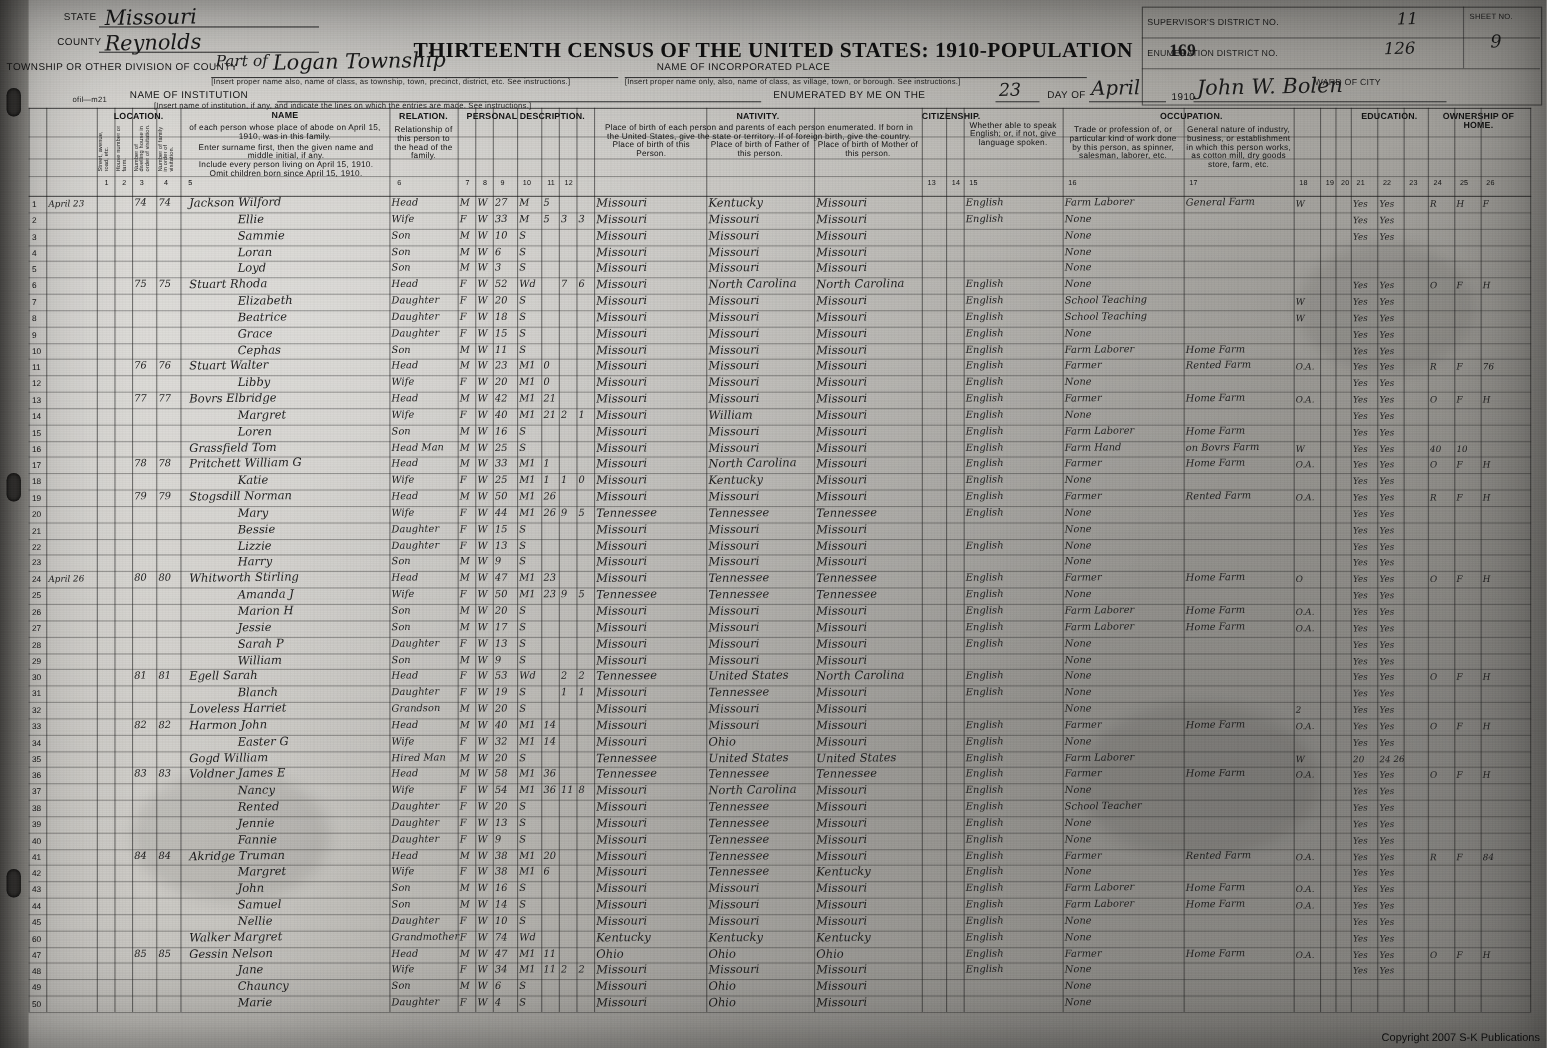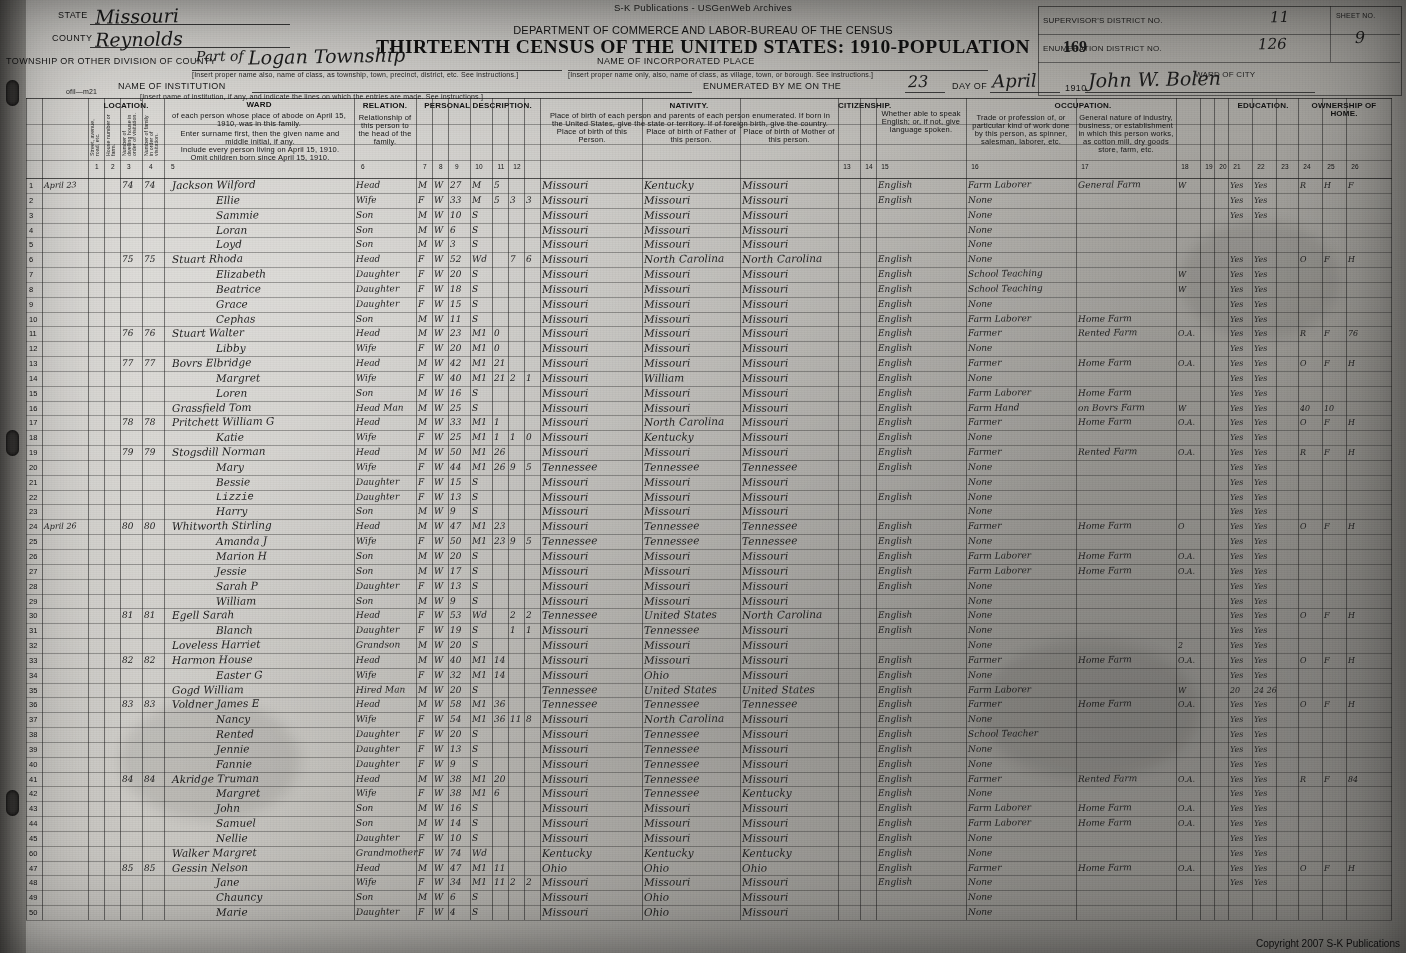--- a/index.html
+++ b/index.html
@@ -68,22 +68,20 @@
 </head>
 <body>
 
 <div id="page">
 
   <div class="binder"></div>
   <div class="punch" style="top:80px"></div>
   <div class="punch" style="top:430px"></div>
   <div class="punch" style="top:790px"></div>
 
-  <div class="archive-head">S-K Publications - USGenWeb Archives</div>
-  <div class="deptline">DEPARTMENT OF COMMERCE AND LABOR-BUREAU OF THE CENSUS</div>
   <div class="bigtitle">THIRTEENTH CENSUS OF THE UNITED STATES: 1910-POPULATION</div>
 
   <div class="lbl" style="left:58px;top:10px">STATE</div>
   <div class="hl" style="left:90px;top:24px;width:200px"></div>
   <div class="hand" style="position:absolute;left:95px;top:5px;font-size:19px">Missouri</div>
 
   <div class="lbl" style="left:52px;top:33px">COUNTY</div>
   <div class="hl" style="left:90px;top:47px;width:200px"></div>
   <div class="hand" style="position:absolute;left:95px;top:28px;font-size:19px">Reynolds</div>
 
@@ -123,21 +121,21 @@
   <div class="hand" style="position:absolute;left:1270px;top:8px;font-size:15px">11</div>
   <div class="lblsm" style="left:1043px;top:44px;font-size:8px">ENUMERATION DISTRICT NO.</div>
   <div class="hand" style="position:absolute;left:1258px;top:35px;font-size:15px">126</div>
   <div class="lblsm" style="left:1336px;top:12px;font-size:7px">SHEET NO.</div>
   <div class="hand" style="position:absolute;left:1355px;top:28px;font-size:16px">9</div>
   <div class="lblsm" style="left:1195px;top:70px;font-size:8px">WARD OF CITY</div>
 
   <div id="grid">
     <div id="colheads">
         <div class="hdr b" style="left: 62px; top: 4px; width: 76px;">LOCATION.</div>
-        <div class="hdr b" style="left: 138px; top: 3px; width: 190px;">WARD</div>
+        <div class="hdr b" style="left: 138px; top: 3px; width: 190px;">NAME</div>
         <div class="hdr" style="left: 142px; top: 14px; width: 182px;">of each person whose place of abode on April 15, 1910, was in this family.</div>
         <div class="hdr" style="left: 146px; top: 32px; width: 176px;">Enter surname first, then the given name and middle initial, if any.</div>
         <div class="hdr" style="left: 146px; top: 48px; width: 176px;">Include every person living on April 15, 1910. Omit children born since April 15, 1910.</div>
         <div class="hdr b" style="left: 328px; top: 4px; width: 62px;">RELATION.</div>
         <div class="hdr" style="left: 330px; top: 16px; width: 58px;">Relationship of this person to the head of the family.</div>
         <div class="hdr b" style="left: 390px; top: 4px; width: 124px;">PERSONAL DESCRIPTION.</div>
         <div class="hdr b" style="left: 514px; top: 4px; width: 298px;">NATIVITY.</div>
         <div class="hdr" style="left: 518px; top: 14px; width: 292px;">Place of birth of each person and parents of each person enumerated. If born in the United States, give the state or territory. If of foreign birth, give the country.</div>
         <div class="hdr" style="left: 518px; top: 30px; width: 96px;">Place of birth of this Person.</div>
         <div class="hdr" style="left: 618px; top: 30px; width: 94px;">Place of birth of Father of this person.</div>
@@ -622,21 +620,21 @@
         <div class="cell sm" style="left: 408px; top: 377.8px; line-height: 13.84px;">W</div>
         <div class="cell sm" style="left: 424px; top: 377.8px; line-height: 13.84px;">15</div>
         <div class="cell sm" style="left: 446px; top: 377.8px; line-height: 13.84px;">S</div>
         <div class="cell" style="left: 516px; top: 377.8px; line-height: 13.84px;">Missouri</div>
         <div class="cell" style="left: 618px; top: 377.8px; line-height: 13.84px;">Missouri</div>
         <div class="cell" style="left: 716px; top: 377.8px; line-height: 13.84px;">Missouri</div>
         <div class="cell sm" style="left: 942px; top: 377.8px; line-height: 13.84px;">None</div>
         <div class="cell xs" style="left: 1204px; top: 377.8px; line-height: 13.84px;">Yes</div>
         <div class="cell xs" style="left: 1228px; top: 377.8px; line-height: 13.84px;">Yes</div>
         <div class="rowno" style="left: 3px; top: 392.64px; line-height: 13.84px;">22</div>
-        <div class="cell" style="left: 190px; top: 392.64px; line-height: 13.84px; font-family: Liberation Mono, monospace;">Lizzie</div>
+        <div class="cell" style="left: 190px; top: 392.64px; line-height: 13.84px;">Lizzie</div>
         <div class="cell sm" style="left: 330px; top: 392.64px; line-height: 13.84px;">Daughter</div>
         <div class="cell sm" style="left: 392px; top: 392.64px; line-height: 13.84px;">F</div>
         <div class="cell sm" style="left: 408px; top: 392.64px; line-height: 13.84px;">W</div>
         <div class="cell sm" style="left: 424px; top: 392.64px; line-height: 13.84px;">13</div>
         <div class="cell sm" style="left: 446px; top: 392.64px; line-height: 13.84px;">S</div>
         <div class="cell" style="left: 516px; top: 392.64px; line-height: 13.84px;">Missouri</div>
         <div class="cell" style="left: 618px; top: 392.64px; line-height: 13.84px;">Missouri</div>
         <div class="cell" style="left: 716px; top: 392.64px; line-height: 13.84px;">Missouri</div>
         <div class="cell sm" style="left: 852px; top: 392.64px; line-height: 13.84px;">English</div>
         <div class="cell sm" style="left: 942px; top: 392.64px; line-height: 13.84px;">None</div>
@@ -801,21 +799,21 @@
         <div class="cell" style="left: 516px; top: 541.04px; line-height: 13.84px;">Missouri</div>
         <div class="cell" style="left: 618px; top: 541.04px; line-height: 13.84px;">Missouri</div>
         <div class="cell" style="left: 716px; top: 541.04px; line-height: 13.84px;">Missouri</div>
         <div class="cell sm" style="left: 942px; top: 541.04px; line-height: 13.84px;">None</div>
         <div class="cell xs" style="left: 1152px; top: 541.04px; line-height: 13.84px;">2</div>
         <div class="cell xs" style="left: 1204px; top: 541.04px; line-height: 13.84px;">Yes</div>
         <div class="cell xs" style="left: 1228px; top: 541.04px; line-height: 13.84px;">Yes</div>
         <div class="rowno" style="left: 3px; top: 555.88px; line-height: 13.84px;">33</div>
         <div class="cell sm" style="left: 96px; top: 555.88px; line-height: 13.84px;">82</div>
         <div class="cell sm" style="left: 118px; top: 555.88px; line-height: 13.84px;">82</div>
-        <div class="cell" style="left: 146px; top: 555.88px; line-height: 13.84px;">Harmon House</div>
+        <div class="cell" style="left: 146px; top: 555.88px; line-height: 13.84px;">Harmon John</div>
         <div class="cell sm" style="left: 330px; top: 555.88px; line-height: 13.84px;">Head</div>
         <div class="cell sm" style="left: 392px; top: 555.88px; line-height: 13.84px;">M</div>
         <div class="cell sm" style="left: 408px; top: 555.88px; line-height: 13.84px;">W</div>
         <div class="cell sm" style="left: 424px; top: 555.88px; line-height: 13.84px;">40</div>
         <div class="cell sm" style="left: 446px; top: 555.88px; line-height: 13.84px;">M1</div>
         <div class="cell sm" style="left: 468px; top: 555.88px; line-height: 13.84px;">14</div>
         <div class="cell" style="left: 516px; top: 555.88px; line-height: 13.84px;">Missouri</div>
         <div class="cell" style="left: 618px; top: 555.88px; line-height: 13.84px;">Missouri</div>
         <div class="cell" style="left: 716px; top: 555.88px; line-height: 13.84px;">Missouri</div>
         <div class="cell sm" style="left: 852px; top: 555.88px; line-height: 13.84px;">English</div>

